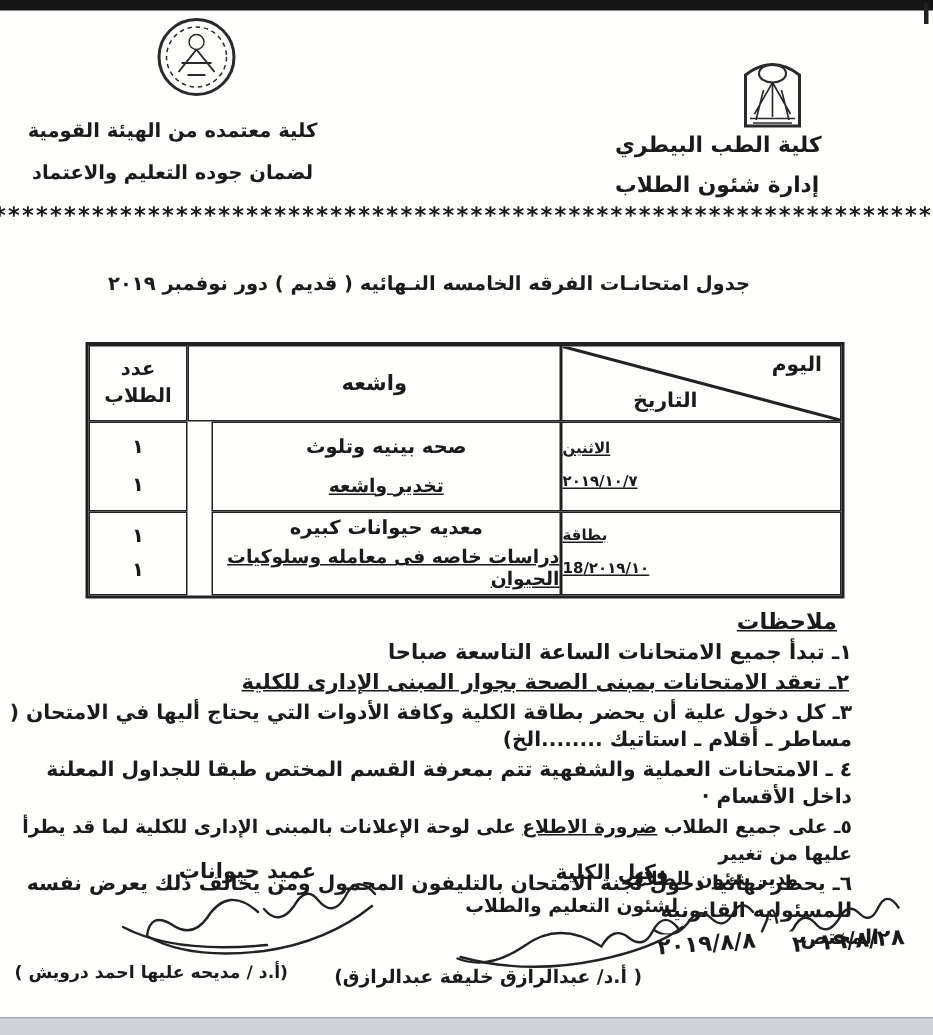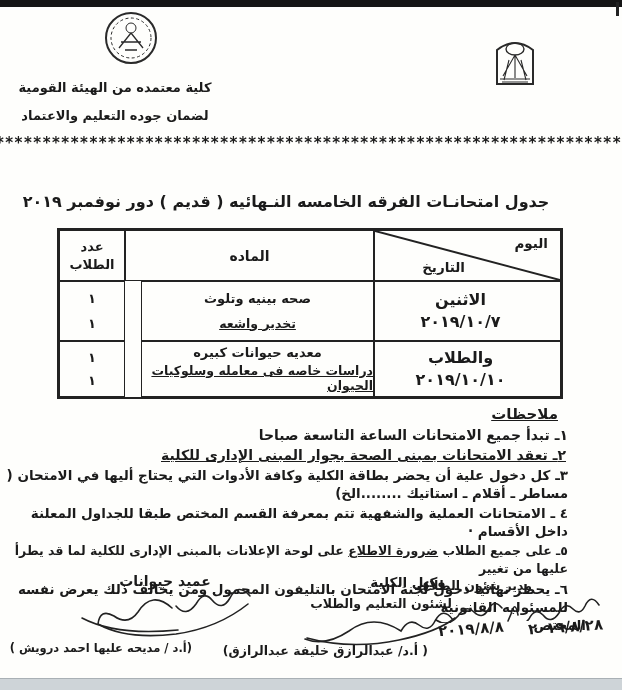--- a/index.html
+++ b/index.html
@@ -22,38 +22,38 @@
 
   
   .hdr-right-txt{left:410px;top:84px;width:150px;text-align:left;font-size:14.5px;line-height:27px;font-weight:700;}
   .hdr-right-txt div{white-space:nowrap;}
   .hdr-left-txt{left:8px;top:74px;width:214px;text-align:center;font-size:13px;line-height:28px;font-weight:700;}
   .logo-left{left:104px;top:10px;}
   .logo-right{left:494px;top:34px;}
   .stars{left:0;top:135px;width:622px;height:16px;overflow:hidden;white-space:nowrap;text-align:center;font-size:15px;font-weight:700;letter-spacing:1.5px;line-height:16px;}
 
   
-  .title{left:0;top:192px;width:572px;text-align:center;font-size:16px;font-weight:700;}
+  .title{left:0;top:182px;width:572px;text-align:center;font-size:13px;font-weight:700;}
 
   
   .exam-table{
     left:57px;top:228px;width:502px;height:167px;
     display:grid;
     grid-template-columns:187px 249px 66px; 
     grid-template-rows:51px 60px 56px;
     border:2px solid #222;
   }
   .cell{border:1px solid #222;position:relative;display:flex;flex-direction:column;justify-content:space-evenly;align-items:center;font-weight:700;}
   .day-hdr{overflow:hidden;}
   .day-hdr svg{position:absolute;inset:0;width:100%;height:100%;}
   .corner-day{position:absolute;top:4px;right:12px;font-size:13.5px;}
   .corner-date{position:absolute;bottom:5px;right:95px;font-size:13.5px;}
   .subj-hdr{font-size:14px;justify-content:center;}
   .cnt-hdr{font-size:13px;line-height:18px;justify-content:center;}
-  .day-cell{align-items:center;justify-content:center;padding-left:0;padding-right:14px;font-size:16px;line-height:22px;}
+  .day-cell{align-items:flex-end;justify-content:center;padding-left:0;padding-right:14px;font-size:10px;line-height:22px;text-decoration:underline;}
   .subj-cell{font-size:13px;margin-left:16px;}
   .subj-cell .line2{font-size:12.5px;text-decoration:underline;}
   .cnt-cell{font-size:13px;}
 
   
   .notes{left:6px;top:404px;width:562px;text-align:right;}
   .notes-heading{display:inline-block;margin-right:10px;font-size:15px;font-weight:700;text-decoration:underline;margin-bottom:3px;}
   .note{font-size:13.5px;font-weight:700;line-height:18px;margin-bottom:2px;}
   .note-1{font-size:14px;}
   .note-2{font-size:14px;text-decoration:underline;margin-right:2px;}
@@ -75,20 +75,24 @@
 
   <div class="abs topbar"></div>
   <div class="abs corner-tick"></div>
 
   <svg class="abs logo logo-right scribble-none" width="42" height="52" viewBox="0 0 42 52">
     <path d="M3 50 V16 Q21 2 39 16 V50 Z" stroke-width="2"></path>
     <ellipse cx="21" cy="15" rx="9" ry="6" stroke-width="1.4"></ellipse>
     <path d="M21 21 L9 42 M21 21 L33 42 M21 21 V44 M15 26 L10 46 M27 26 L32 46" stroke-width="1.1"></path>
     <path d="M6 45 H36 M8 48 H34" stroke-width="1.1"></path>
   </svg>
+  <div class="abs hdr-right-txt">
+    <div>كلية الطب البيطري</div>
+    <div>إدارة شئون الطلاب</div>
+  </div>
 
   <svg class="abs logo logo-left" width="54" height="56" viewBox="0 0 54 56">
     <circle cx="27" cy="28" r="25" stroke-width="2"></circle>
     <circle cx="27" cy="28" r="20" stroke-width="1" stroke-dasharray="3 2.5"></circle>
     <circle cx="27" cy="18" r="5" fill="#333" stroke="none"></circle>
     <path d="M27 23 L15 38 M27 23 L39 38 M17 32 H37 M21 40 H33" stroke-width="1.3"></path>
   </svg>
   <div class="abs hdr-left-txt">
     <div>كلية معتمده من الهيئة القومية</div>
     <div>لضمان جوده التعليم والاعتماد</div>
@@ -100,42 +104,42 @@
 
   <div class="abs exam-table">
 
     <div class="cell day-hdr">
       <svg preserveAspectRatio="none" viewBox="0 0 100 100">
         <line x1="0" y1="0" x2="100" y2="100" stroke="#222" stroke-width="2" vector-effect="non-scaling-stroke"></line>
       </svg>
       <span class="corner-day">اليوم</span>
       <span class="corner-date">التاريخ</span>
     </div>
-    <div class="cell subj-hdr">الماده</div>
+    <div class="cell subj-hdr">واشعه</div>
     <div class="cell cnt-hdr">
       <span>عدد</span>
       <span>الطلاب</span>
     </div>
 
     <div class="cell day-cell">
       <span>الاثنين</span>
       <span>٢٠١٩/١٠/٧</span>
     </div>
     <div class="cell subj-cell">
       <span class="line1">صحه بينيه وتلوث</span>
       <span class="line2">تخدير واشعه</span>
     </div>
     <div class="cell cnt-cell">
       <span>١</span>
       <span>١</span>
     </div>
 
     <div class="cell day-cell">
-      <span>والطلاب</span>
-      <span>٢٠١٩/١٠/١٠</span>
+      <span>بطاقة</span>
+      <span>٢٠١٩/١٠/18</span>
     </div>
     <div class="cell subj-cell">
       <span class="line1">معديه حيوانات كبيره</span>
       <span class="line2">دراسات خاصه فى معامله وسلوكيات الحيوان</span>
     </div>
     <div class="cell cnt-cell">
       <span>١</span>
       <span>١</span>
     </div>
   </div>

